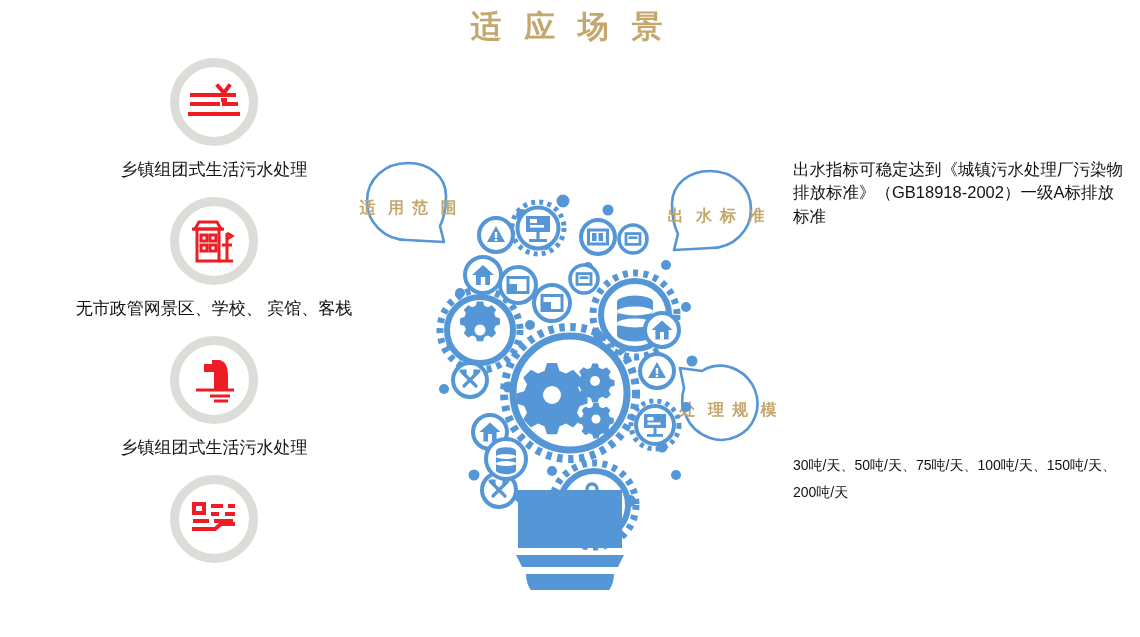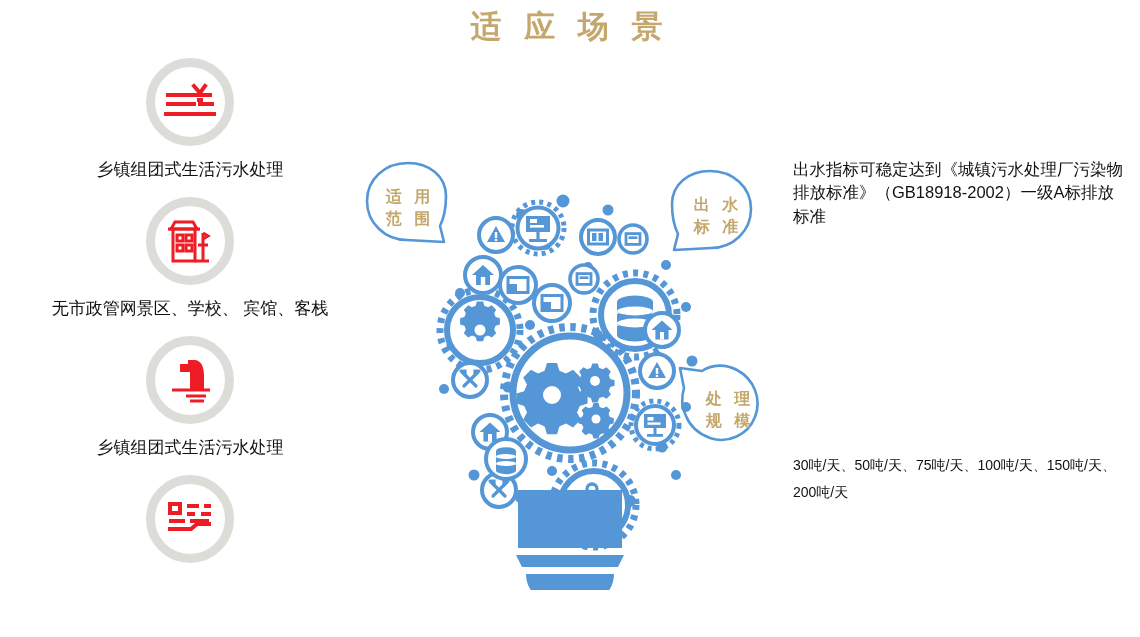--- a/index.html
+++ b/index.html
@@ -16,21 +16,21 @@
     position:absolute;left:0;top:6px;width:1140px;
     text-align:center;
     font-size:31px;font-weight:bold;
     letter-spacing:7px;
     color:#c3a76d;
     white-space:pre;
   }
 
   
   .left-col{position:absolute;left:0;top:58px;width:380px;}
-  .feature{position:relative;height:139px;}
+  .feature{position:relative;height:139px;margin-left:24px;}
   .feature .ring{
     position:absolute;left:146px;top:0;
     width:88px;height:88px;border-radius:50%;
     border:9px solid #dcdcd8;
     box-sizing:border-box;background:#fff;
   }
   .feature .ring svg{position:absolute;left:50%;top:50%;transform:translate(-50%,-50%);}
   .feature .caption{
     position:absolute;left:0;top:100px;width:380px;
     text-align:center;
@@ -42,21 +42,21 @@
     position:absolute;
     font-size:16.5px;color:#111;line-height:1.42;
   }
   #effluent-text{left:793px;top:146px;width:330px;margin-top:12px;}
   #capacity-text{left:793px;top:452px;width:340px;font-size:14px;line-height:1.95;}
 
   
   .bubble{position:absolute;width:96px;height:96px;}
   .bubble .bubble-label{
     position:absolute;left:0;top:0;width:96px;height:96px;
-    display:flex;flex-direction:column;
+    display:flex;flex-direction:row;
     align-items:center;justify-content:center;
     color:#c3a76d;font-size:16px;font-weight:bold;
     letter-spacing:4px;line-height:1.35;
   }
   .bubble .bubble-label span{white-space:pre;text-indent:4px;}
   #bubble-scope{left:360px;top:160px;}
   #bubble-scope .bubble-label{padding-right:4px;padding-bottom:6px;}
   #bubble-standard{left:662px;top:168px;}
   #bubble-standard .bubble-label{padding-left:6px;padding-bottom:6px;}
   #bubble-scale{left:672px;top:356px;}

